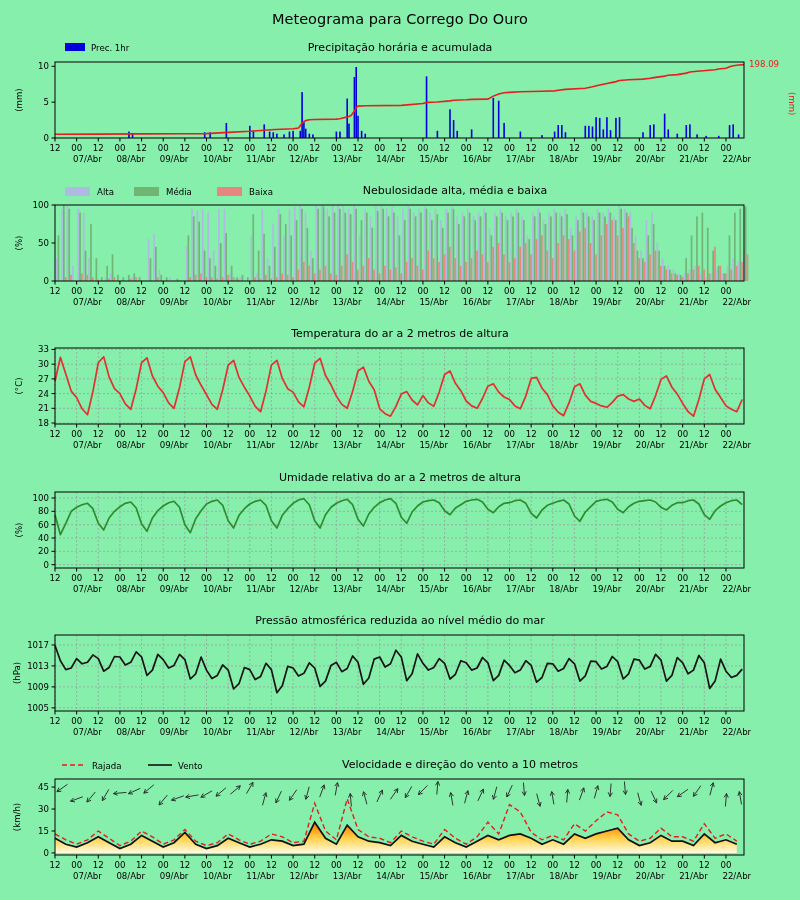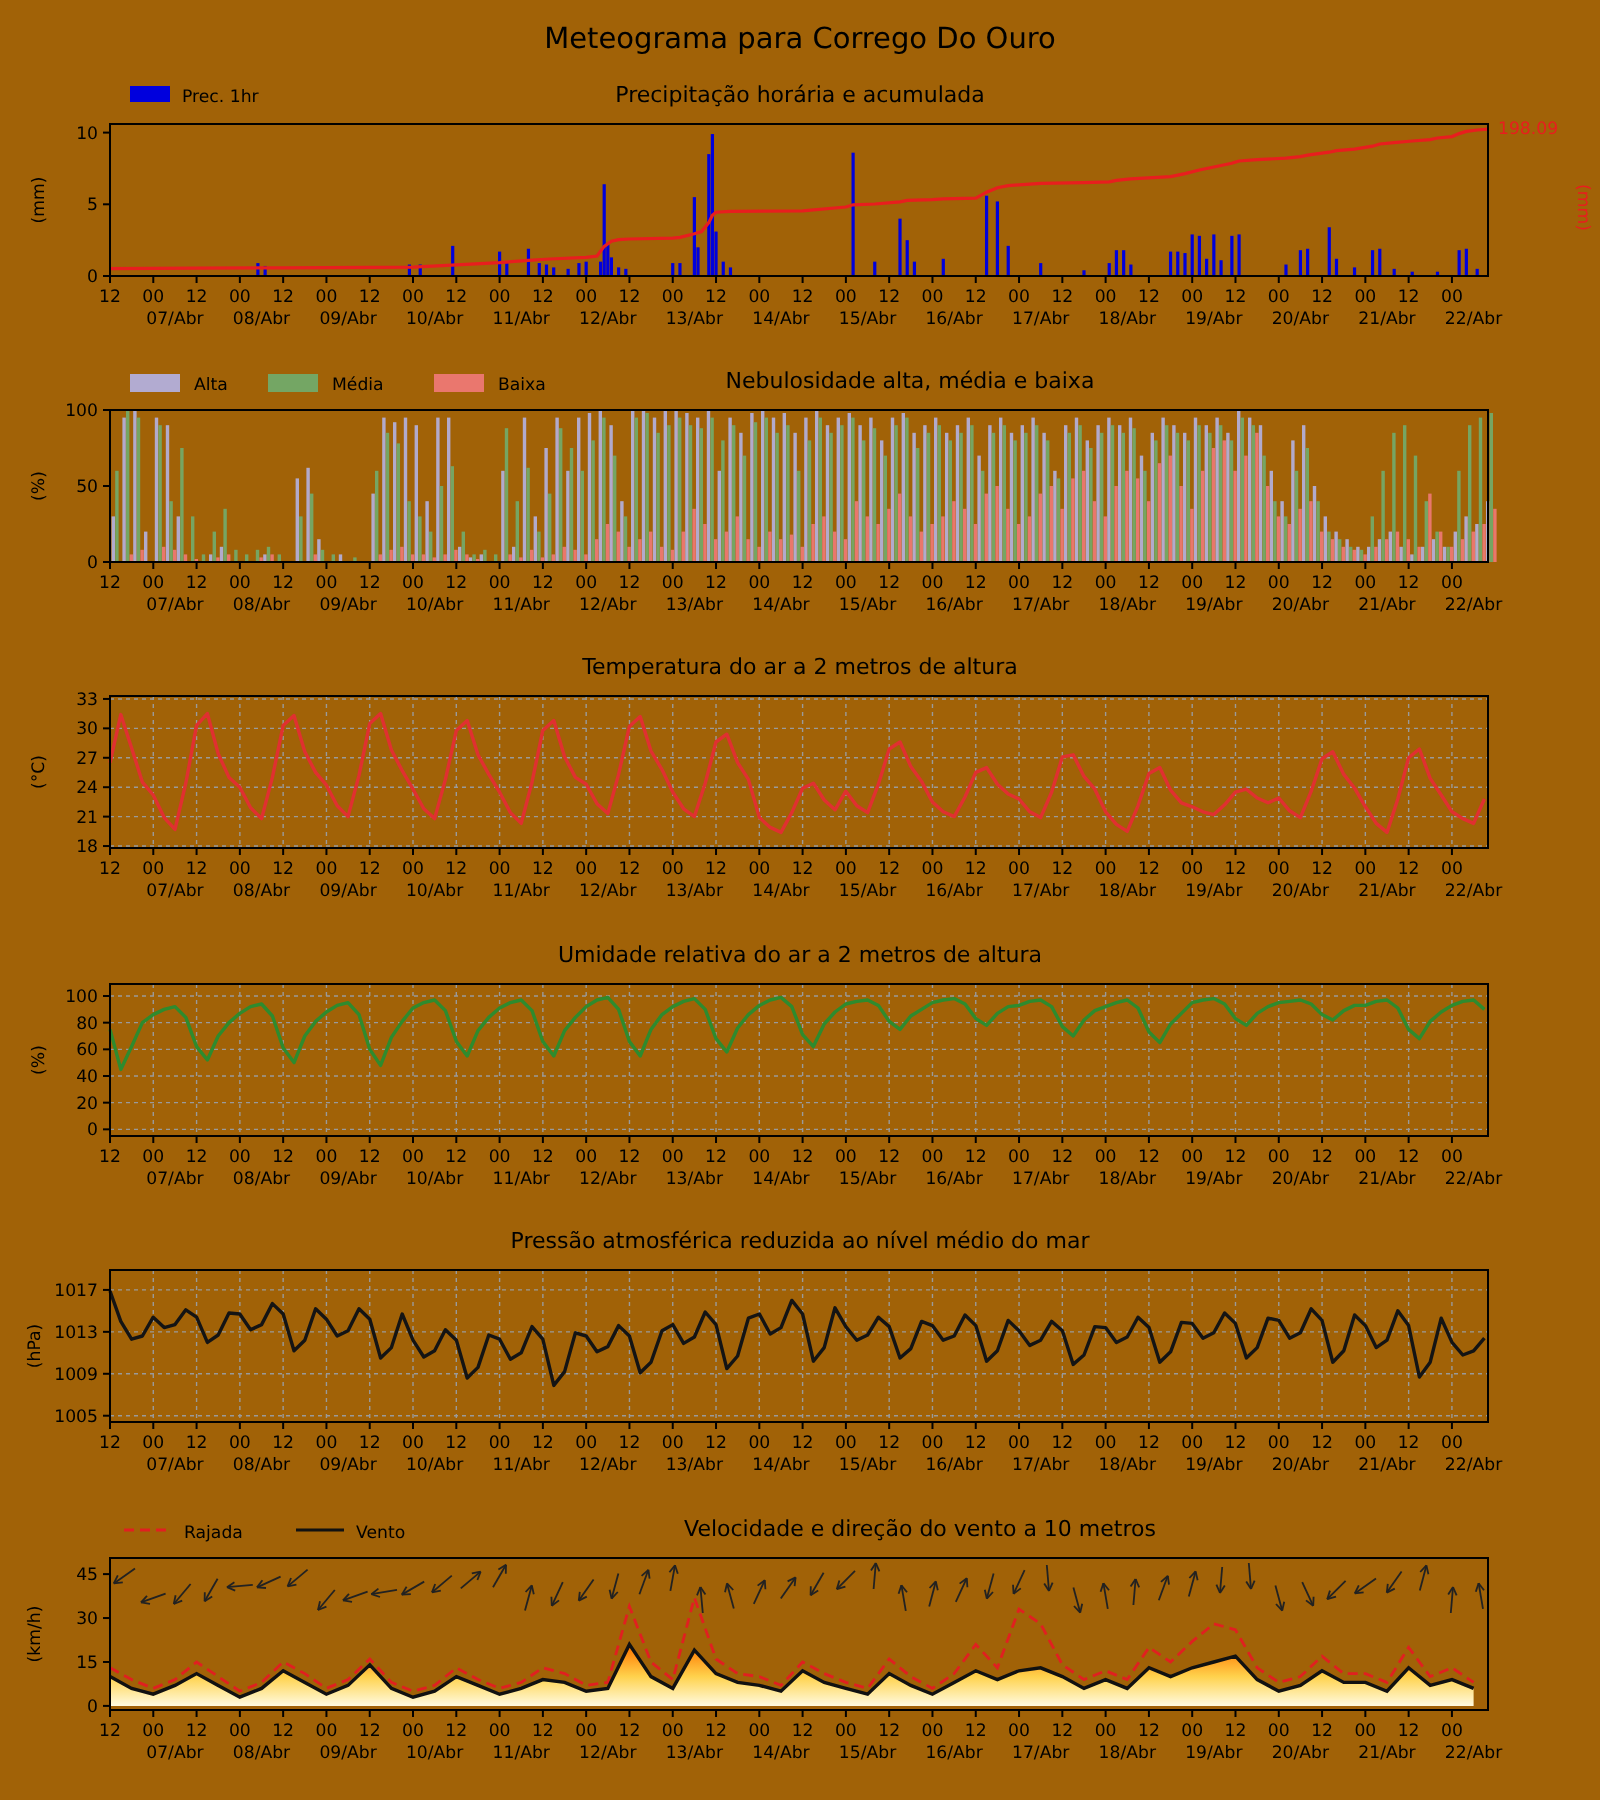--- a/index.html
+++ b/index.html
@@ -1,16 +1,16 @@
 <!DOCTYPE html>
 <html><head>
 <meta charset="utf-8">
 <style>
   html,body{margin:0;padding:0;background:#ffffff;}
-  #frame{position:relative;width:800px;height:900px;background:#a16207;
+  #frame{position:relative;width:800px;height:900px;background:#86efac;
          font-family:"DejaVu Sans",sans-serif;overflow:hidden;}
   svg text{fill:#000000;}
   .maintitle{font-size:14.5px;text-anchor:middle;}
   .ptitle{font-size:11px;text-anchor:middle;}
   .albl{font-size:8.6px;text-anchor:middle;}
   .leg{font-size:8.6px;}
   .tick{font-size:8.6px;}
   .redlbl{font-size:8.6px;fill:#e81e1e;}
   .rajline{stroke-width:1.6;stroke-dasharray:5 3;}
   .venline{stroke-width:1.6;}

